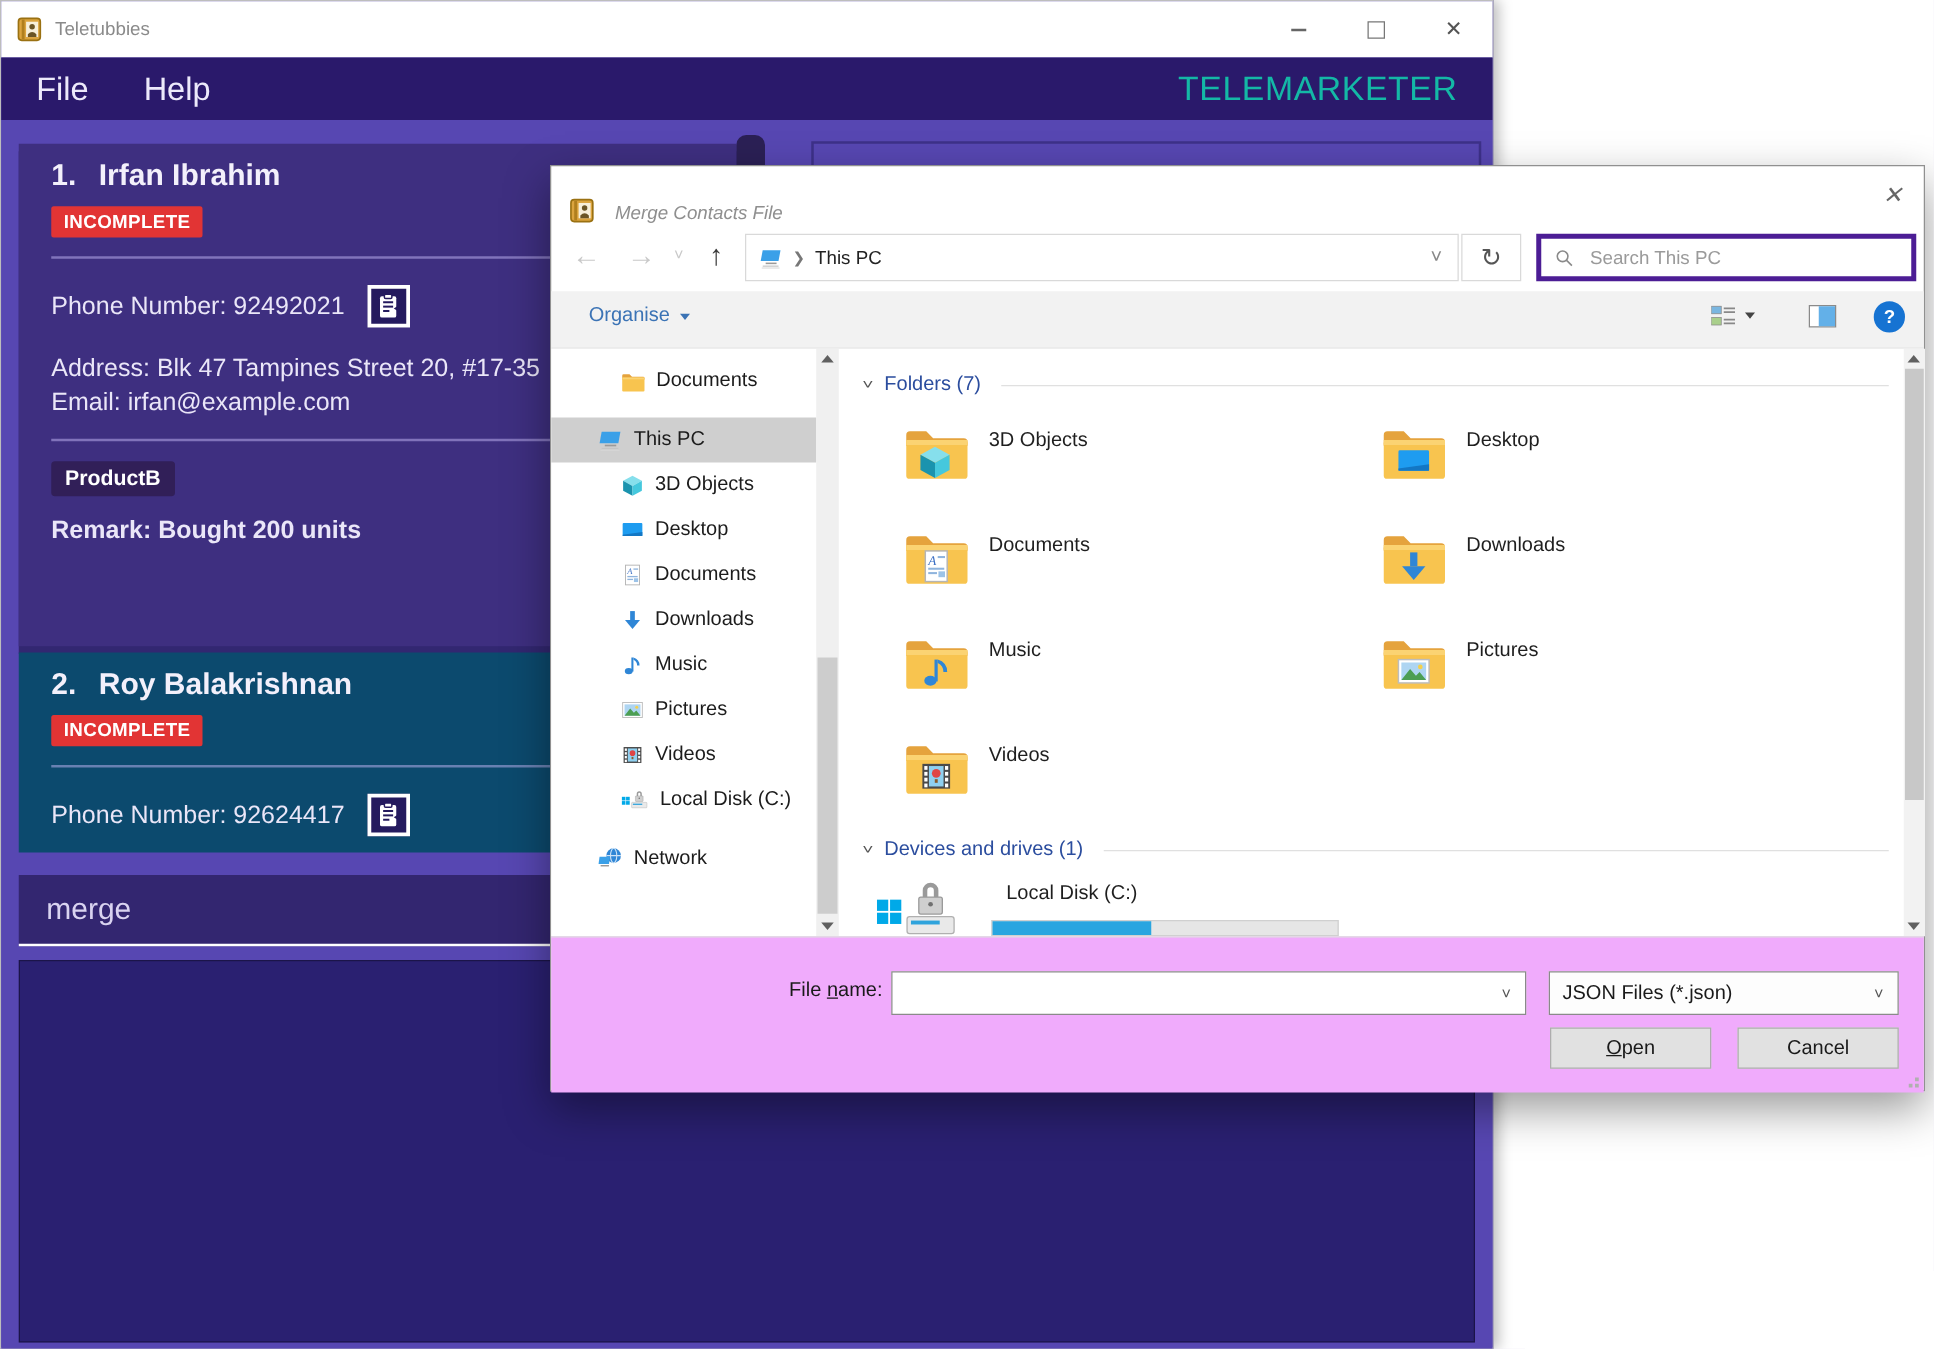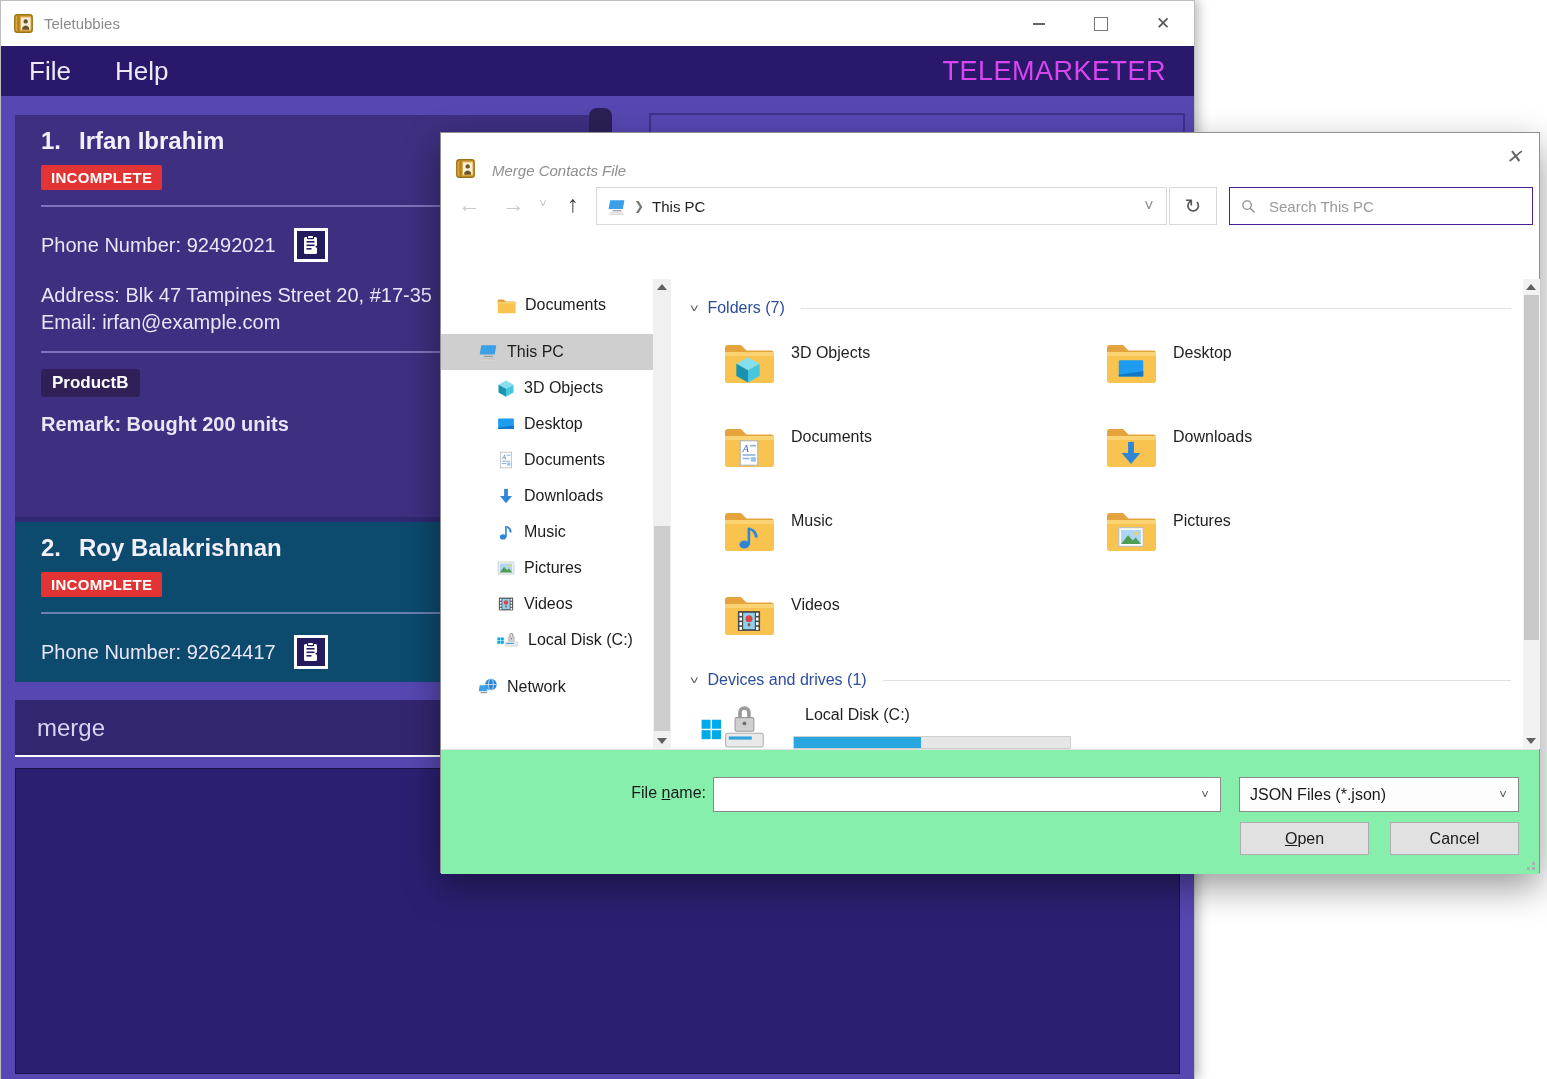--- a/index.html
+++ b/index.html
@@ -11,21 +11,21 @@
        box-shadow:4px 0 10px rgba(0,0,0,.25);box-sizing:border-box;border:1px solid #bdbdbd;}
   .app-titlebar{height:45px;background:#fff;display:flex;align-items:center;padding-left:12px;gap:10px;}
   .app-title{color:#8a8a8a;font-size:15px;}
   .win-controls{margin-left:auto;display:flex;height:100%;}
   .win-btn{width:62px;height:100%;display:flex;align-items:center;justify-content:center;color:#555;}
   .glyph-min{width:12px;height:2px;background:#666;}
   .glyph-max{width:12px;height:12px;border:1.5px solid #777;}
   .glyph-close{font-size:17px;color:#555;}
   .app-menubar{height:50px;background:#2a196b;display:flex;align-items:center;padding:0 28px;gap:44px;}
   .menu-item{color:#ecе9fb;color:#ece9fb;font-size:26px;font-weight:300;}
-  .brand{margin-left:auto;color:#d946ef;font-size:27px;font-weight:300;letter-spacing:.5px;}
+  .brand{margin-left:auto;color:#14b8a6;font-size:27px;font-weight:300;letter-spacing:.5px;}
   .app-body{position:relative;height:983px;background:#5747b2;}
 
   .right-panel{position:absolute;left:648px;top:17px;width:532px;height:600px;
     border:2px solid rgba(15,8,60,.35);}
   .list-scroll-thumb{position:absolute;left:588px;top:12px;width:23px;height:40px;
     background:#2b2055;border-radius:8px;}
 
   .card{position:absolute;left:14px;width:574px;box-sizing:border-box;padding:8px 26px;color:#eae6f8;}
   .card1{top:19px;height:402px;background:#3e2f80;box-shadow:0 6px 0 rgba(20,12,60,.55);}
   .card2{top:426px;height:160px;background:#0c4a6e;}
@@ -63,21 +63,21 @@
     justify-content:center;color:#666;font-size:19px;}
   .navrow{position:absolute;left:0;top:46px;width:100%;height:54px;}
   .nav-ico{position:absolute;top:8px;font-size:23px;line-height:34px;text-align:center;width:32px;height:34px;}
   .dis{color:#c9c9c9;} .ena{color:#3b3b3b;}
   .addrbar{position:absolute;left:155px;top:8px;width:571px;height:38px;border:1px solid #d9d9d9;
     box-sizing:border-box;display:flex;align-items:center;padding-left:10px;gap:8px;}
   .addr-text{font-size:15px;color:#222;}
   .addr-chev{margin-left:auto;width:34px;text-align:center;color:#888;}
   .refreshbox{position:absolute;left:728px;top:8px;width:48px;height:38px;border:1px solid #d9d9d9;
     box-sizing:border-box;display:flex;align-items:center;justify-content:center;color:#555;font-size:20px;}
-  .searchbox{position:absolute;left:788px;top:8px;width:304px;height:38px;border:1px solid #4c1d95;
+  .searchbox{position:absolute;left:788px;top:8px;width:304px;height:38px;border:4px solid #4c1d95;
     box-sizing:border-box;display:flex;align-items:center;padding:0 10px;gap:10px;}
   .searchbox input{border:none;outline:none;flex:1;font-size:15px;color:#444;
     font-family:"Liberation Sans",sans-serif;}
   .searchbox input::placeholder{color:#9a9a9a;}
   .cmdbar{position:absolute;left:0;top:100px;width:100%;height:46px;background:#f2f2f2;
     border-bottom:1px solid #e4e4e4;box-sizing:border-box;}
   .organise{position:absolute;left:30px;top:11px;color:#3b73b5;font-size:16px;display:flex;
     align-items:center;gap:8px;}
   .caret{width:0;height:0;border-left:4px solid transparent;border-right:4px solid transparent;
     border-top:5px solid #3b73b5;}
@@ -108,21 +108,21 @@
   .main{position:absolute;left:230px;top:0;width:852px;height:470px;overflow:hidden;}
   .group-hdr{position:absolute;left:20px;right:12px;display:flex;align-items:center;gap:10px;
     font-size:16px;color:#2b4d9e;}
   .group-hdr .rule{flex:1;height:1px;background:#e0e0e0;margin-left:6px;}
   .chev{color:#555;font-size:11px;transform:scaleX(1.4);}
   .tile{position:absolute;display:flex;gap:16px;width:360px;}
   .tile-label{font-size:16px;color:#1f1f1f;margin-top:3px;}
   .cap-bar{position:absolute;height:13px;background:#e6e6e6;border:1px solid #d0d0d0;box-sizing:border-box;}
   .cap-fill{height:100%;background:#29a5e0;}
 
-  .dlg-footer{position:absolute;left:0;top:616px;width:100%;height:125px;background:#86efac;
+  .dlg-footer{position:absolute;left:0;top:616px;width:100%;height:125px;background:#f0abfc;
     border-top:1px solid #e0e0e0;box-sizing:border-box;}
   .fn-label{position:absolute;left:150px;top:34px;width:115px;text-align:right;font-size:16px;color:#1a1a1a;}
   .u{text-decoration:underline;}
   .fn-combo{position:absolute;left:272px;top:27px;width:508px;height:35px;border:1px solid #8a8a8a;
     background:#fff;box-sizing:border-box;display:flex;align-items:center;}
   .fn-combo input{flex:1;border:none;outline:none;height:100%;padding:0 8px;font-size:16px;
     font-family:"Liberation Sans",sans-serif;background:transparent;}
   .combo-chev{width:30px;text-align:center;color:#555;font-size:13px;}
   .ft-select{position:absolute;left:798px;top:27px;width:280px;height:35px;border:1px solid #8a8a8a;
     background:#fdfdfd;box-sizing:border-box;display:flex;align-items:center;padding-left:10px;
@@ -337,20 +337,43 @@
       </div>
       <div class="refreshbox">↻</div>
       <div class="searchbox">
         <svg width="17" height="17">
             <use href="#sym-magnifier" width="17" height="17"></use>
           </svg>
         <input placeholder="Search This PC" style="">
       </div>
     </div>
 
+    <div class="cmdbar">
+      <div class="organise">
+        <span>Organise</span>
+        <span class="caret"></span>
+      </div>
+      <div class="views-btn">
+        <svg width="19" height="17">
+          <rect x="0" y="1" width="8" height="6" fill="#7ab6e0" stroke="#888" stroke-width="0.6"></rect>
+          <rect x="10" y="2" width="9" height="1.4" fill="#888"></rect>
+            <rect x="10" y="5" width="9" height="1.4" fill="#888"></rect>
+          <rect x="0" y="10" width="8" height="6" fill="#a9cf8b" stroke="#888" stroke-width="0.6"></rect>
+          <rect x="10" y="11" width="9" height="1.4" fill="#888"></rect>
+            <rect x="10" y="14" width="9" height="1.4" fill="#888"></rect>
+        </svg>
+        <span class="caret caret-dark"></span>
+      </div>
+      <div class="pane-btn">
+          <div class="fillr"></div>
+        </div>
+      <div class="help-btn">
+          <span>?</span>
+        </div>
+    </div>
 
     <div class="dlg-body">
 
       <div class="side">
         <div class="side-item pl2">
           <svg width="19" height="17">
               <use href="#sym-folder" width="19" height="16" y="1"></use>
             </svg>
           <span>Documents</span>
         </div>

